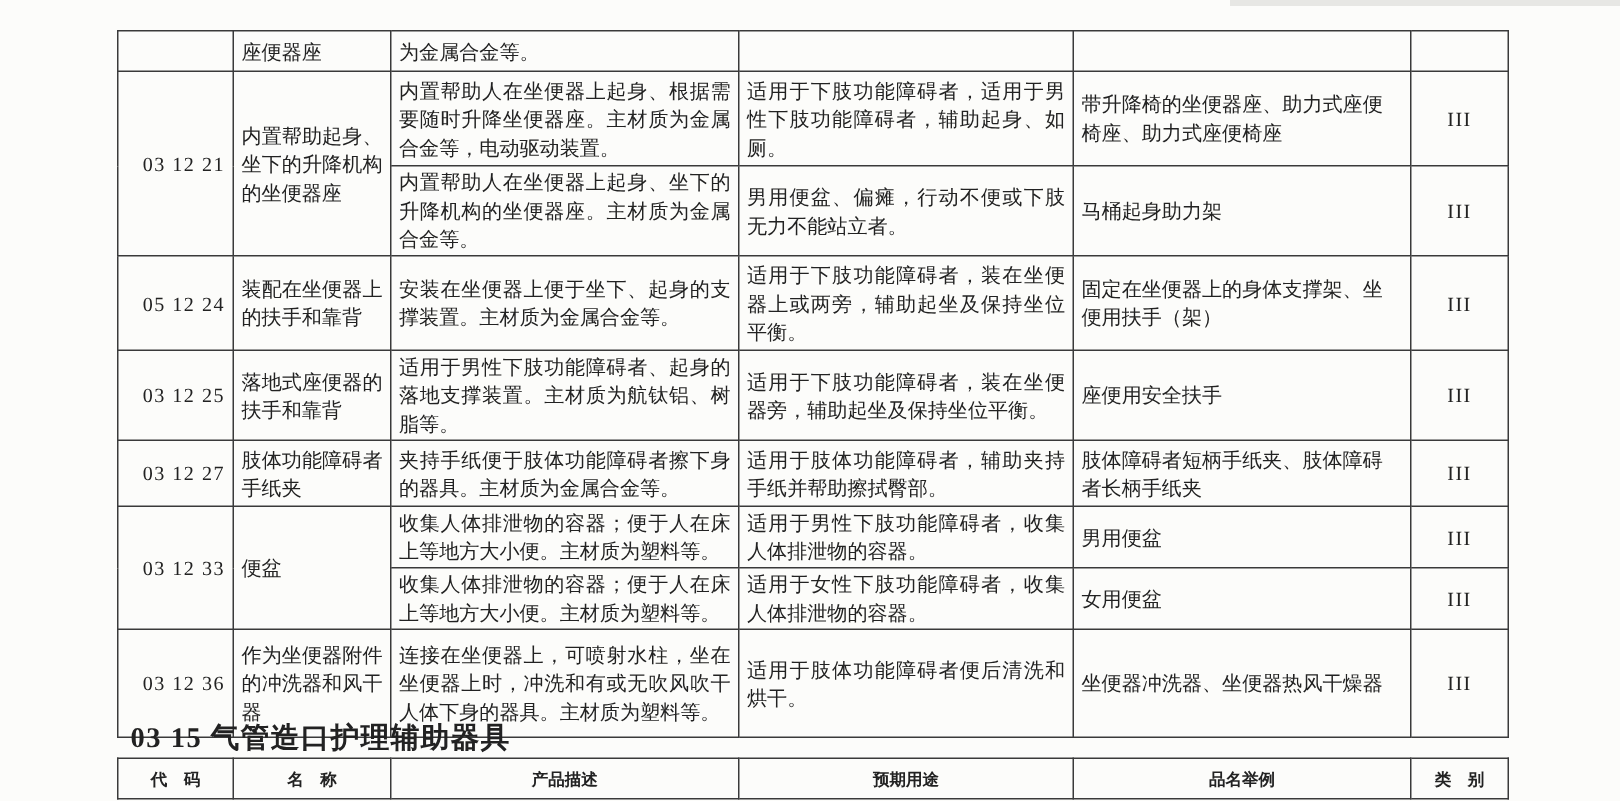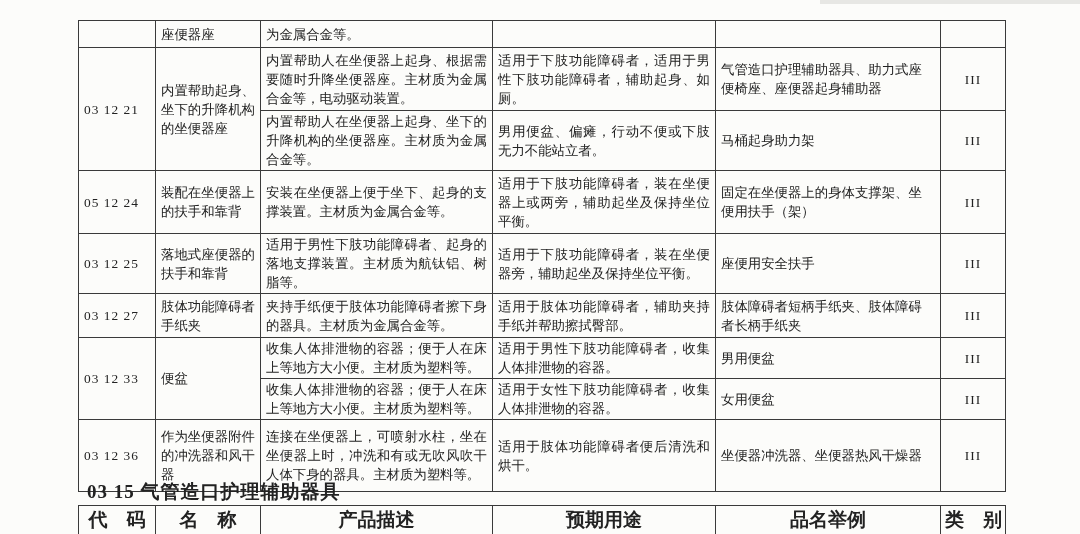--- a/index.html
+++ b/index.html
@@ -18,35 +18,35 @@
   .cat{position:absolute;left:78px;top:20px;width:927px;}
   .cat td{
     border:1px solid #3a3a3a;
     padding:1px 5px;
     font-size:13.4px;
     line-height:19px;
     vertical-align:middle;
     overflow:hidden;
     word-break:break-all;
   }
-  .code-cell{text-align:left;white-space:nowrap;padding:1px 2px;letter-spacing:1px;}
+  .code-cell{text-align:right;white-space:nowrap;padding:1px 2px;letter-spacing:1px;}
   .name-cell{text-align:justify;padding:1px 8px;}
   .desc-cell,.use-cell{text-align:justify;}
   .ex-cell{text-align:left;}
   .cls-cell{text-align:center;letter-spacing:1px;}
   .section-title{
     position:absolute;left:87px;top:479px;
     font-size:19px;font-weight:bold;letter-spacing:1px;
     white-space:nowrap;
   }
   .hdr{position:absolute;left:78px;top:505px;width:927px;}
   .hdr td{
     border:1px solid #3a3a3a;
     height:24px;
-    font-size:19px;font-weight:bold;
+    font-size:11px;font-weight:bold;
     text-align:center;vertical-align:middle;
     padding:1px 4px;overflow:hidden;white-space:nowrap;
   }
 </style>
 </head>
 <body>
 
 <div class="page">
   <div class="scan-smudge"></div>
 
@@ -66,21 +66,21 @@
           <td class="desc-cell">为金属合金等。</td>
           <td class="use-cell"></td>
           <td class="ex-cell"></td>
           <td class="cls-cell"></td>
         </tr>
         <tr style="height: 63px;">
           <td class="code-cell" rowspan="2">03 12 21</td>
           <td class="name-cell" rowspan="2">内置帮助起身、坐下的升降机构的坐便器座</td>
           <td class="desc-cell">内置帮助人在坐便器上起身、根据需要随时升降坐便器座。主材质为金属合金等，电动驱动装置。</td>
           <td class="use-cell">适用于下肢功能障碍者，适用于男性下肢功能障碍者，辅助起身、如厕。</td>
-          <td class="ex-cell">气管造口护理辅助器具、助力式座便椅座、座便器起身辅助器</td>
+          <td class="ex-cell">带升降椅的坐便器座、助力式座便椅座、助力式座便椅座</td>
           <td class="cls-cell">III</td>
         </tr>
         <tr style="height: 58px;">
           <td class="desc-cell">内置帮助人在坐便器上起身、坐下的升降机构的坐便器座。主材质为金属合金等。</td>
           <td class="use-cell">男用便盆、偏瘫，行动不便或下肢无力不能站立者。</td>
           <td class="ex-cell">马桶起身助力架</td>
           <td class="cls-cell">III</td>
         </tr>
         <tr style="height: 63px;">
           <td class="code-cell" rowspan="1">05 12 24</td>

